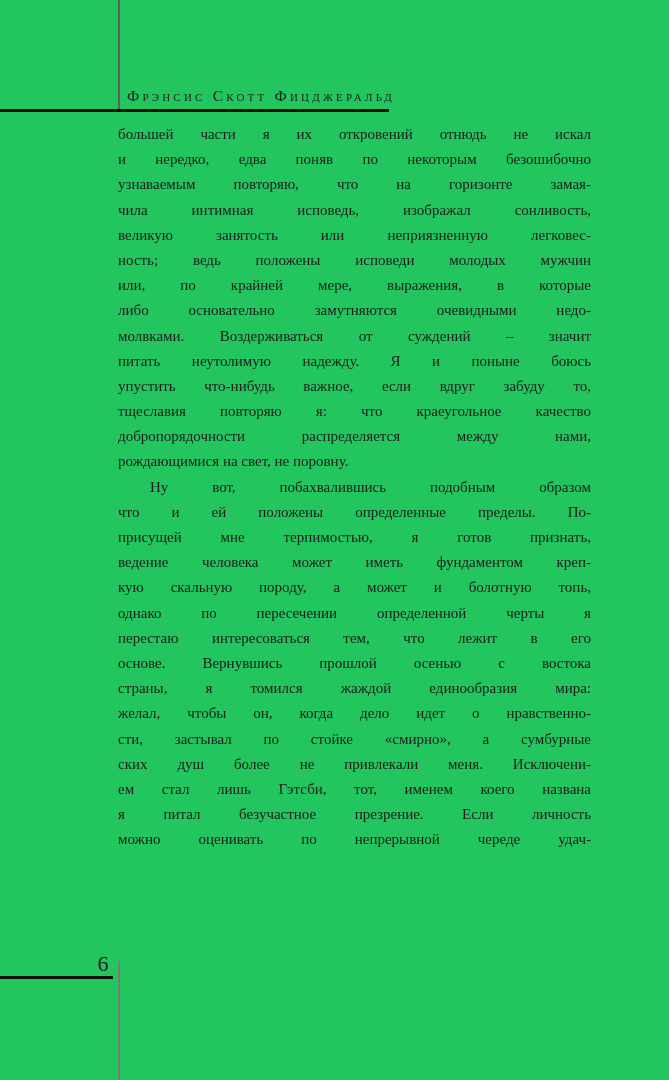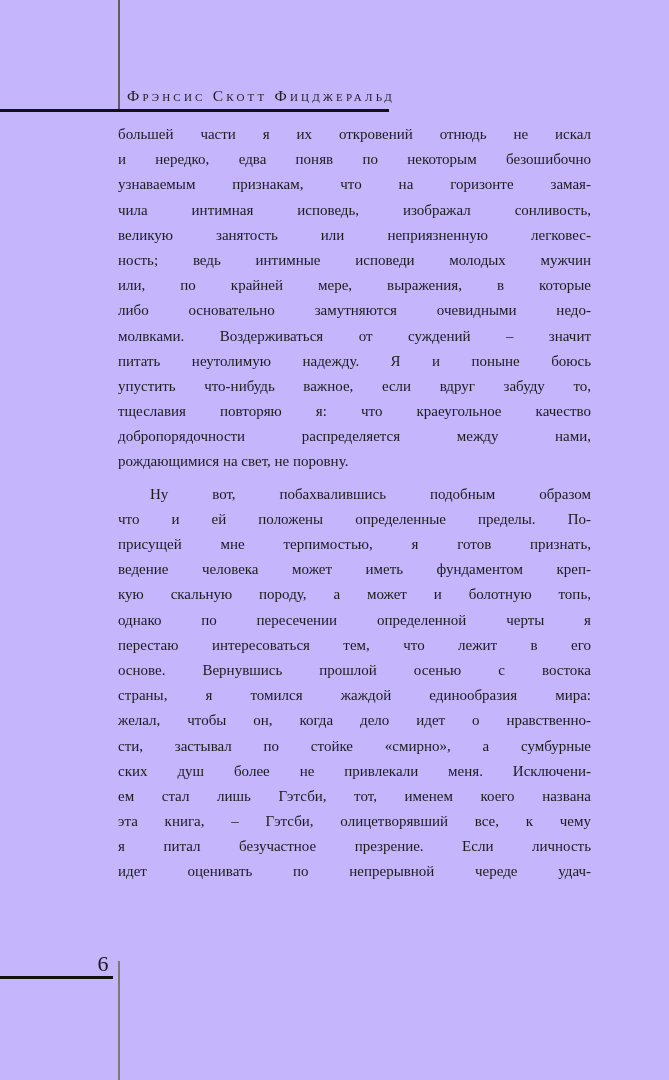--- a/index.html
+++ b/index.html
@@ -4,21 +4,21 @@
 <style>
   html, body {
     margin: 0;
     padding: 0;
     background: #ffffff;
   }
   .page {
     position: relative;
     width: 669px;
     height: 1080px;
-    background: #c4b5fd;
+    background: #22c55e;
     overflow: hidden;
     font-family: "Liberation Serif", "DejaVu Serif", serif;
     color: #1c1c1c;
   }
   
   .vrule-top {
     position: absolute;
     left: 118px;
     top: 0;
     width: 2px;
@@ -60,21 +60,20 @@
     text-align-last: justify;
     white-space: normal;
     height: 25.2px;
     overflow: visible;
   }
   .line.para-end {
     text-align-last: left;
   }
   .line.indent {
     padding-left: 32px;
-    margin-top: 7px;
   }
   
   .page-number {
     position: absolute;
     left: 93px;
     top: 952px;
     width: 20px;
     text-align: center;
     font-size: 22px;
     line-height: 1.1;
@@ -104,24 +103,24 @@
 
   <div class="vrule-top"></div>
 
   <div class="running-head">Фрэнсис Скотт Фицджеральд</div>
 
   <div class="head-rule"></div>
 
   <main class="body-text">
     <div class="line">большей части я их откровений отнюдь не искал</div>
     <div class="line">и нередко, едва поняв по некоторым безошибочно</div>
-    <div class="line">узнаваемым признакам, что на горизонте замая-</div>
+    <div class="line">узнаваемым повторяю, что на горизонте замая-</div>
     <div class="line">чила интимная исповедь, изображал сонливость,</div>
     <div class="line">великую занятость или неприязненную легковес-</div>
-    <div class="line">ность; ведь интимные исповеди молодых мужчин</div>
+    <div class="line">ность; ведь положены исповеди молодых мужчин</div>
     <div class="line">или, по крайней мере, выражения, в которые</div>
     <div class="line">либо основательно замутняются очевидными недо-</div>
     <div class="line">молвками. Воздерживаться от суждений – значит</div>
     <div class="line">питать неутолимую надежду. Я и поныне боюсь</div>
     <div class="line">упустить что-нибудь важное, если вдруг забуду то,</div>
     <div class="line">тщеславия повторяю я: что краеугольное качество</div>
     <div class="line">добропорядочности распределяется между нами,</div>
     <div class="line para-end">рождающимися на свет, не поровну.</div>
     <div class="line indent">Ну вот, побахвалившись подобным образом</div>
     <div class="line">что и ей положены определенные пределы. По-</div>
@@ -129,23 +128,22 @@
     <div class="line">ведение человека может иметь фундаментом креп-</div>
     <div class="line">кую скальную породу, а может и болотную топь,</div>
     <div class="line">однако по пересечении определенной черты я</div>
     <div class="line">перестаю интересоваться тем, что лежит в его</div>
     <div class="line">основе. Вернувшись прошлой осенью с востока</div>
     <div class="line">страны, я томился жаждой единообразия мира:</div>
     <div class="line">желал, чтобы он, когда дело идет о нравственно-</div>
     <div class="line">сти, застывал по стойке «смирно», а сумбурные</div>
     <div class="line">ских душ более не привлекали меня. Исключени-</div>
     <div class="line">ем стал лишь Гэтсби, тот, именем коего названа</div>
-    <div class="line">эта книга, – Гэтсби, олицетворявший все, к чему</div>
     <div class="line">я питал безучастное презрение. Если личность</div>
-    <div class="line">идет оценивать по непрерывной череде удач-</div>
+    <div class="line">можно оценивать по непрерывной череде удач-</div>
   </main>
 
   <div class="page-number">6</div>
 
   <div class="foot-rule"></div>
 
   <div class="vrule-bottom"></div>
 
 </div>
 

